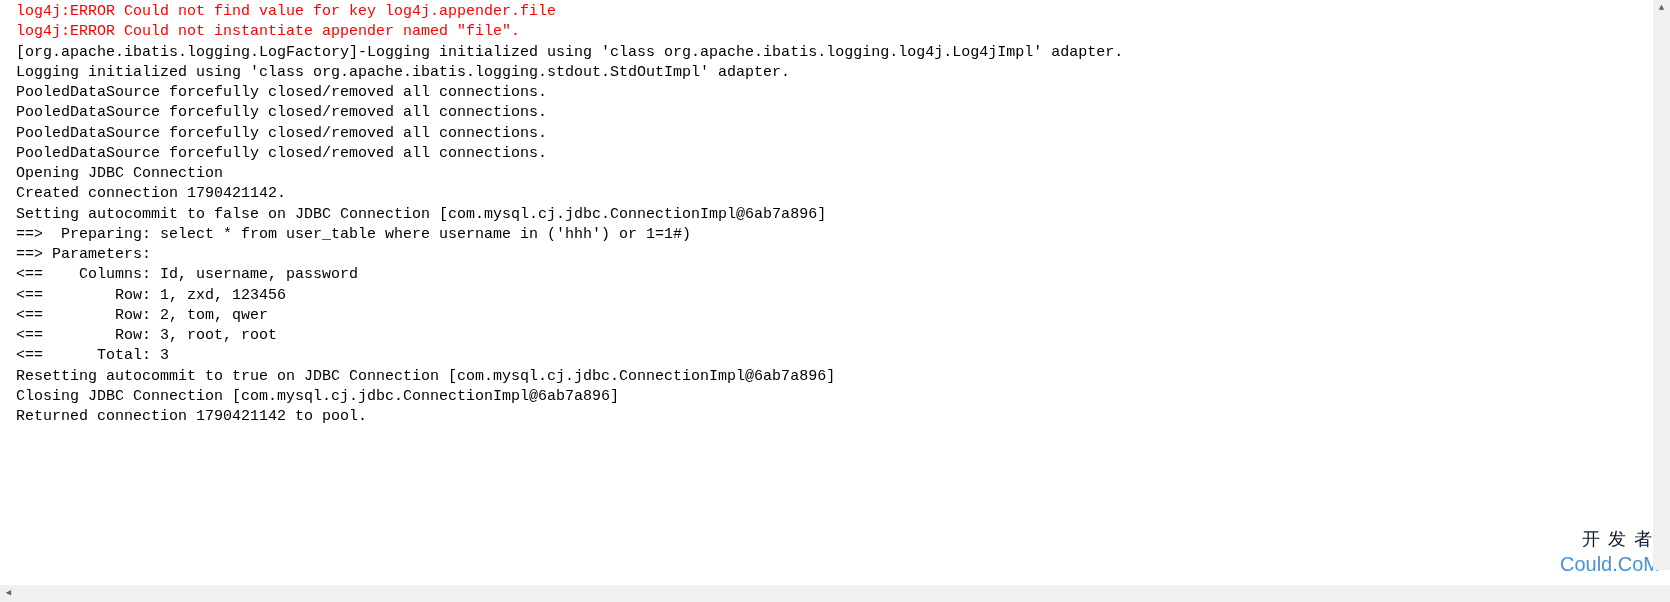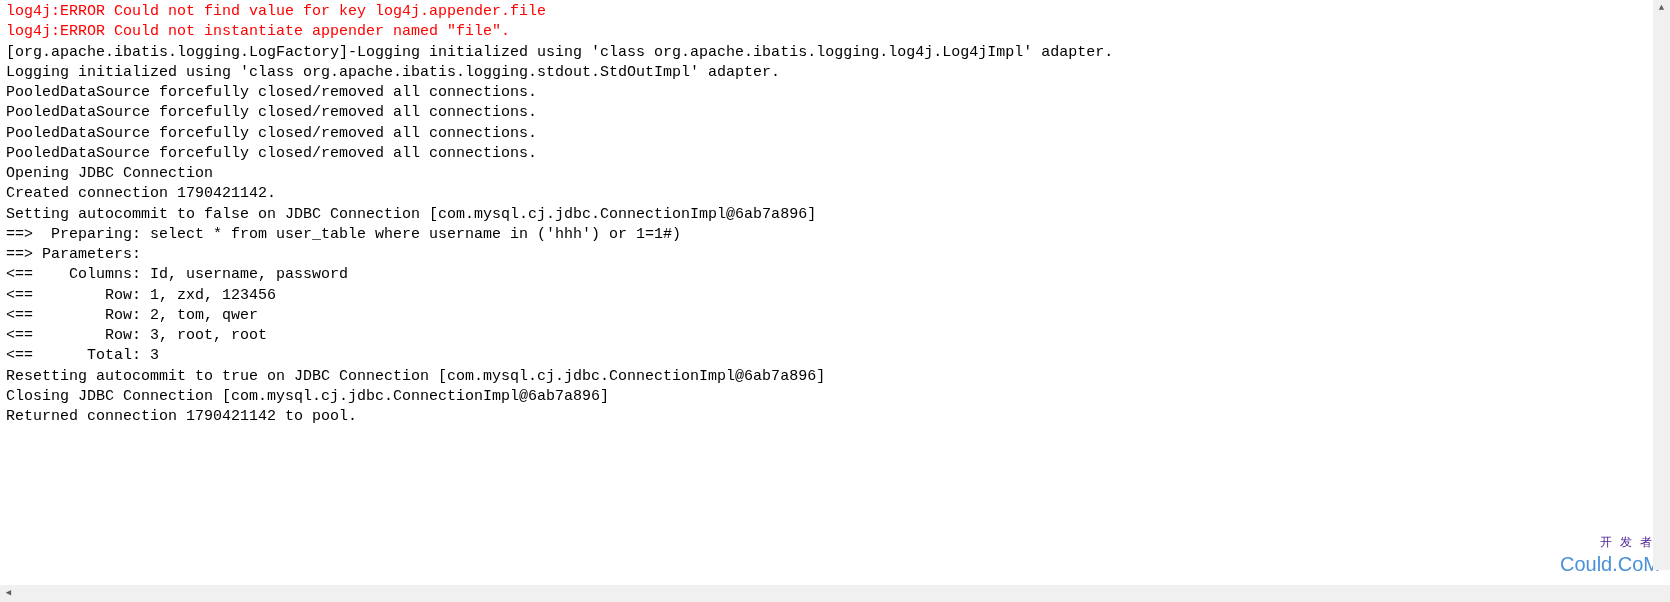--- a/index.html
+++ b/index.html
@@ -12,43 +12,43 @@
       font-size: 15px;
       line-height: 1.35;
       background: #ffffff;
       color: #000000;
       width: 1670px;
       height: 602px;
       position: relative;
       overflow: hidden;
     }
     .console-output {
-      padding: 2px 6px;
+      padding: 2px 16px;
       white-space: pre;
       overflow-x: auto;
       overflow-y: auto;
       height: 570px;
     }
     .log-line {
       display: block;
     }
     .error-line {
       color: #ff0000;
     }
     .watermark {
       position: absolute;
       right: 10px;
       bottom: 24px;
       text-align: right;
       pointer-events: none;
     }
     .watermark-top {
-      color: #4c1d95;
-      font-family: Liberation Mono, monospace;
-      font-size: 12px;
+      color: #0f172a;
+      font-family: Liberation Sans, sans-serif;
+      font-size: 18px;
       letter-spacing: 8px;
       font-weight: normal;
     }
     .watermark-bottom {
       color: #4a90d9;
       font-family: Arial, sans-serif;
       font-size: 20px;
       font-weight: normal;
       letter-spacing: 0;
     }

